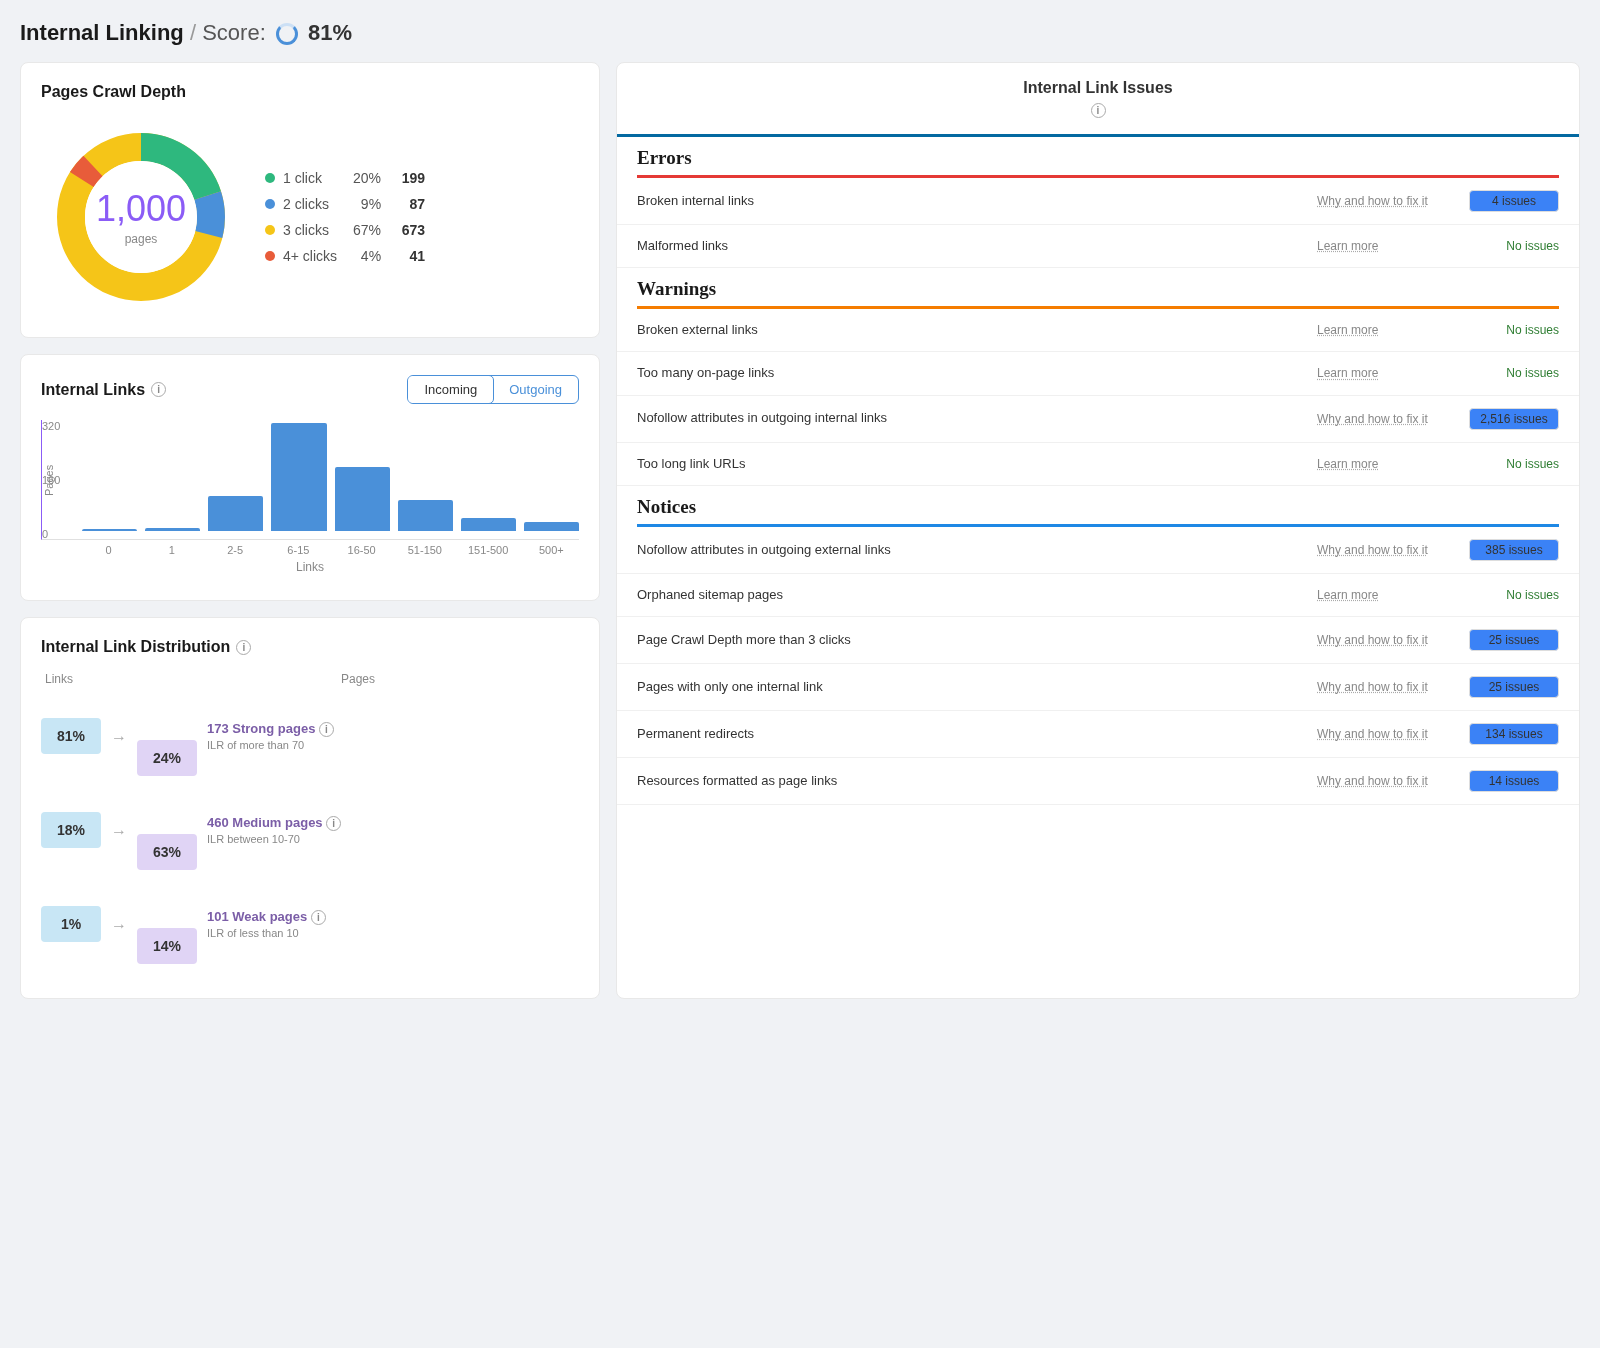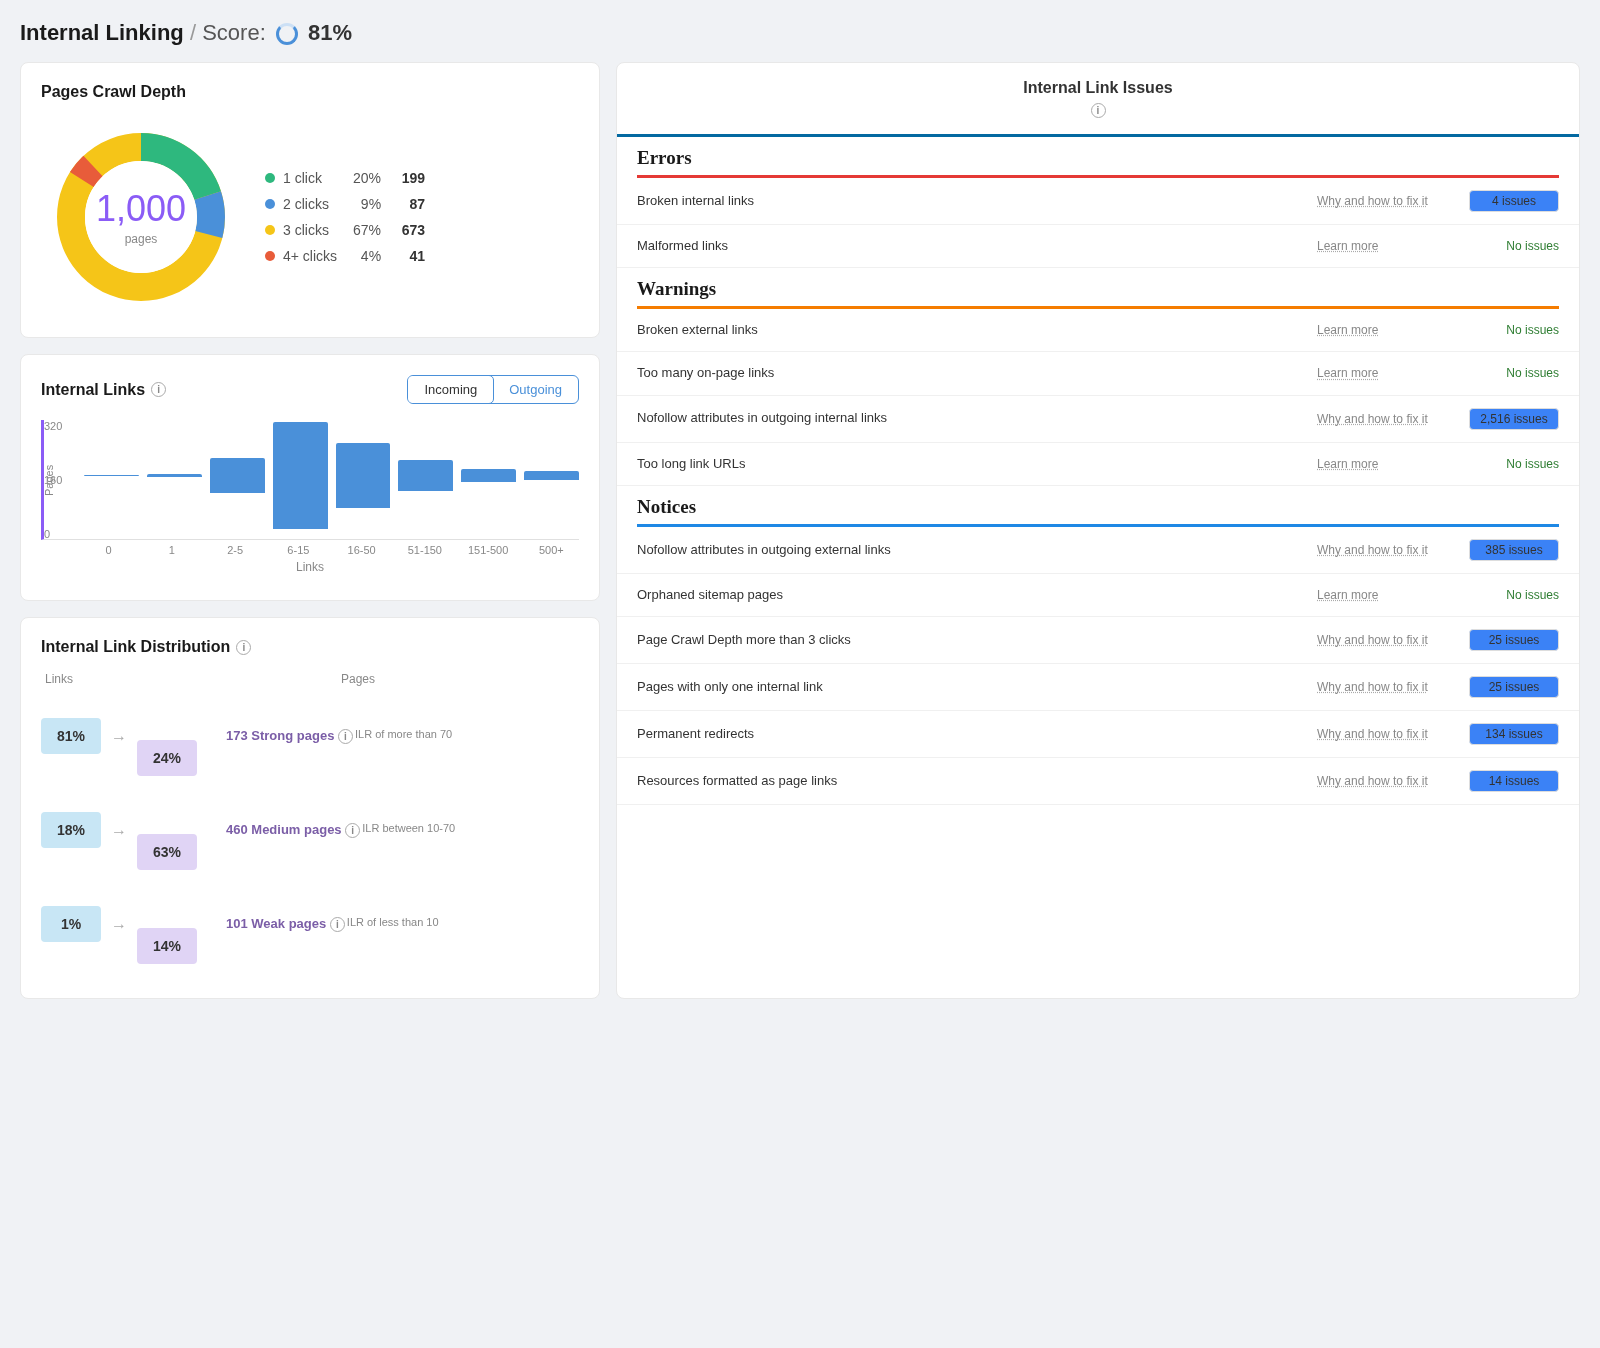--- a/index.html
+++ b/index.html
@@ -115,26 +115,26 @@
       display: flex; align-items: center; justify-content: space-between;
       margin-bottom: 16px;
     }
     .chart-area {
       position: relative;
       height: 160px;
       margin-top: 8px;
     }
     .bar-chart {
       display: flex;
-      align-items: center;
+      align-items: flex-end;
       height: 120px;
       gap: 8px;
       padding-bottom: 8px;
       border-bottom: 1px solid #e0e0e0;
-      border-left: 3px solid #8b5cf6;
+      border-left: 1px solid #8b5cf6;
       position: relative;
       padding-left: 40px;
     }
     .y-axis-labels {
       position: absolute; left: 0; top: 0; height: 120px;
       display: flex; flex-direction: column; justify-content: space-between;
       font-size: 11px; color: #888;
     }
     .bar {
       background: #4a90d9;
@@ -165,21 +165,21 @@
       font-weight: 700; font-size: 14px;
       height: 36px; min-width: 60px;
     }
     .dist-arrow { color: #aaa; font-size: 16px; }
     .dist-bar-pages {
       border-radius: 4px;
       display: flex; align-items: center; justify-content: center;
       font-weight: 700; font-size: 14px;
       height: 36px; min-width: 60px; margin-top: 44px;
     }
-    .dist-label-col { display: flex; flex-direction: row; gap: 2px; margin-left: 19px; }
+    .dist-label-col { display: flex; flex-direction: column; gap: 2px; }
     .dist-link { font-weight: 600; font-size: 13px; text-decoration: none; }
     .dist-sub { font-size: 11px; color: #888; }
     
     .issues-card {
       background: #fff;
       border-radius: 8px;
       border: 1px solid #e8e8e8;
       overflow: hidden;
     }
     .issues-header {

